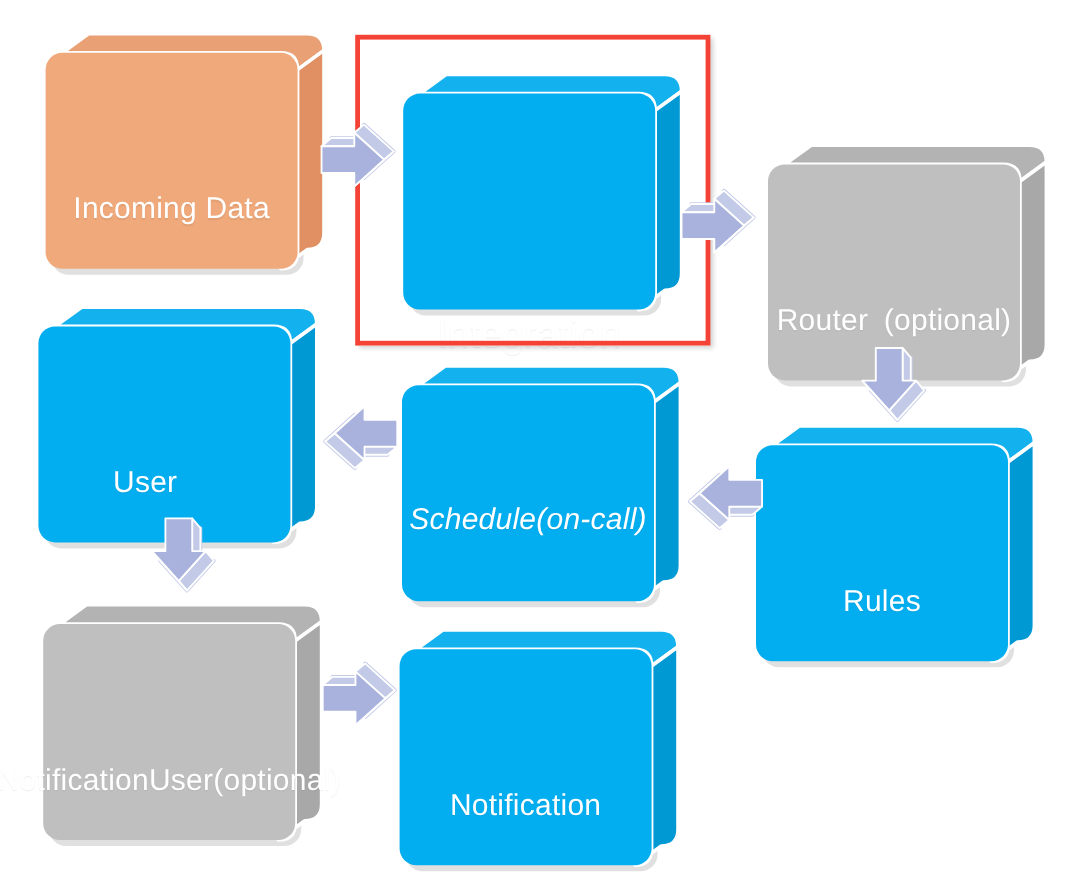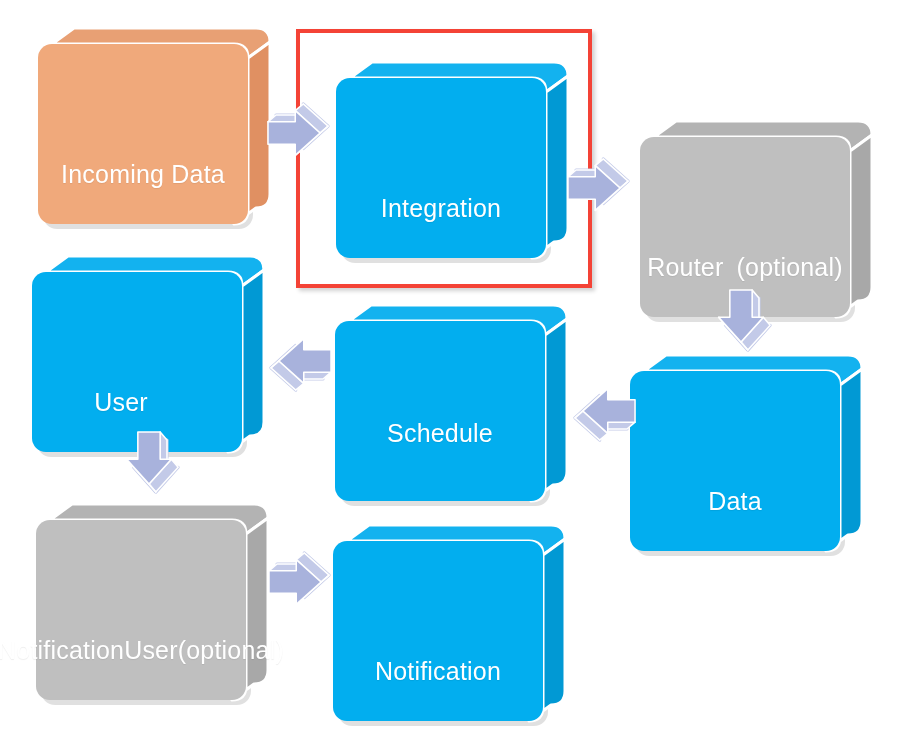--- a/index.html
+++ b/index.html
@@ -83,21 +83,21 @@
         <span class="ln">Incoming Data</span>
       </div>
     </div>
     <div class="box3d" style="left: 336px; top: 62px; width: 238px; height: 202px;">
       <svg width="238" height="202">
         <rect x="5" y="21" width="210" height="180" rx="14" ry="14" fill="rgba(0,0,0,0.12)"></rect>
         <path d="M 14 16 L 36 0 L 218 0 Q 232 0 232 14 L 210 30 Q 210 16 196 16 Z" fill="#13B2EF" stroke="#ffffff" stroke-width="3" stroke-linejoin="round"></path>
         <path d="M 210 30 L 232 14 L 232 166 Q 232 180 218 180 L 196 196 Q 210 196 210 182 Z" fill="#0199D4" stroke="#ffffff" stroke-width="3" stroke-linejoin="round"></path>
         <rect x="0" y="16" width="210" height="180" rx="14" ry="14" fill="#02AEEF"></rect>
       </svg>
-      <div class="box-label" style="width: 210px; height: 180px; top: 16px; left: 0px; font-size: 25px; color: rgb(255, 255, 255);">
+      <div class="box-label" style="width: 210px; height: 180px; top: 16px; left: 0px; font-size: 32px; color: rgb(255, 255, 255); align-items: flex-end;">
         <span class="ln">Integration</span>
       </div>
     </div>
     <div class="box3d" style="left: 640px; top: 121px; width: 238px; height: 202px;">
       <svg width="238" height="202">
         <rect x="5" y="21" width="210" height="180" rx="14" ry="14" fill="rgba(0,0,0,0.12)"></rect>
         <path d="M 14 16 L 36 0 L 218 0 Q 232 0 232 14 L 210 30 Q 210 16 196 16 Z" fill="#B3B3B3" stroke="#ffffff" stroke-width="3" stroke-linejoin="round"></path>
         <path d="M 210 30 L 232 14 L 232 166 Q 232 180 218 180 L 196 196 Q 210 196 210 182 Z" fill="#A8A8A8" stroke="#ffffff" stroke-width="3" stroke-linejoin="round"></path>
         <rect x="0" y="16" width="210" height="180" rx="14" ry="14" fill="#BFBFBF"></rect>
       </svg>
@@ -117,33 +117,34 @@
         <span class="ln">User</span>
       </div>
     </div>
     <div class="box3d" style="left: 335px; top: 305px; width: 238px; height: 202px;">
       <svg width="238" height="202">
         <rect x="5" y="21" width="210" height="180" rx="14" ry="14" fill="rgba(0,0,0,0.12)"></rect>
         <path d="M 14 16 L 36 0 L 218 0 Q 232 0 232 14 L 210 30 Q 210 16 196 16 Z" fill="#13B2EF" stroke="#ffffff" stroke-width="3" stroke-linejoin="round"></path>
         <path d="M 210 30 L 232 14 L 232 166 Q 232 180 218 180 L 196 196 Q 210 196 210 182 Z" fill="#0199D4" stroke="#ffffff" stroke-width="3" stroke-linejoin="round"></path>
         <rect x="0" y="16" width="210" height="180" rx="14" ry="14" fill="#02AEEF"></rect>
       </svg>
-      <div class="box-label" style="width: 210px; height: 144px; top: 16px; left: 0px; font-size: 25px; color: rgb(255, 255, 255);">
+      <div class="box-label" style="width: 210px; height: 144px; top: 16px; left: 0px; font-size: 25px; color: rgb(255, 255, 255); font-style: italic;">
         <span class="ln">Schedule</span>
+        <span class="ln">(on-call)</span>
       </div>
     </div>
     <div class="box3d" style="left: 630px; top: 355px; width: 238px; height: 202px;">
       <svg width="238" height="202">
         <rect x="5" y="21" width="210" height="180" rx="14" ry="14" fill="rgba(0,0,0,0.12)"></rect>
         <path d="M 14 16 L 36 0 L 218 0 Q 232 0 232 14 L 210 30 Q 210 16 196 16 Z" fill="#13B2EF" stroke="#ffffff" stroke-width="3" stroke-linejoin="round"></path>
         <path d="M 210 30 L 232 14 L 232 166 Q 232 180 218 180 L 196 196 Q 210 196 210 182 Z" fill="#0199D4" stroke="#ffffff" stroke-width="3" stroke-linejoin="round"></path>
         <rect x="0" y="16" width="210" height="180" rx="14" ry="14" fill="#02AEEF"></rect>
       </svg>
       <div class="box-label" style="width: 210px; height: 180px; top: 16px; left: 0px; font-size: 25px; color: rgb(255, 255, 255);">
-        <span class="ln">Data</span>
+        <span class="ln">Rules</span>
       </div>
     </div>
     <div class="box3d" style="left: 36px; top: 504px; width: 238px; height: 202px;">
       <svg width="238" height="202">
         <rect x="5" y="21" width="210" height="180" rx="14" ry="14" fill="rgba(0,0,0,0.12)"></rect>
         <path d="M 14 16 L 36 0 L 218 0 Q 232 0 232 14 L 210 30 Q 210 16 196 16 Z" fill="#B3B3B3" stroke="#ffffff" stroke-width="3" stroke-linejoin="round"></path>
         <path d="M 210 30 L 232 14 L 232 166 Q 232 180 218 180 L 196 196 Q 210 196 210 182 Z" fill="#A8A8A8" stroke="#ffffff" stroke-width="3" stroke-linejoin="round"></path>
         <rect x="0" y="16" width="210" height="180" rx="14" ry="14" fill="#BFBFBF"></rect>
       </svg>
       <div class="box-label" style="width: 210px; height: 180px; top: 16px; left: 0px; font-size: 25px; color: rgb(255, 255, 255);">

